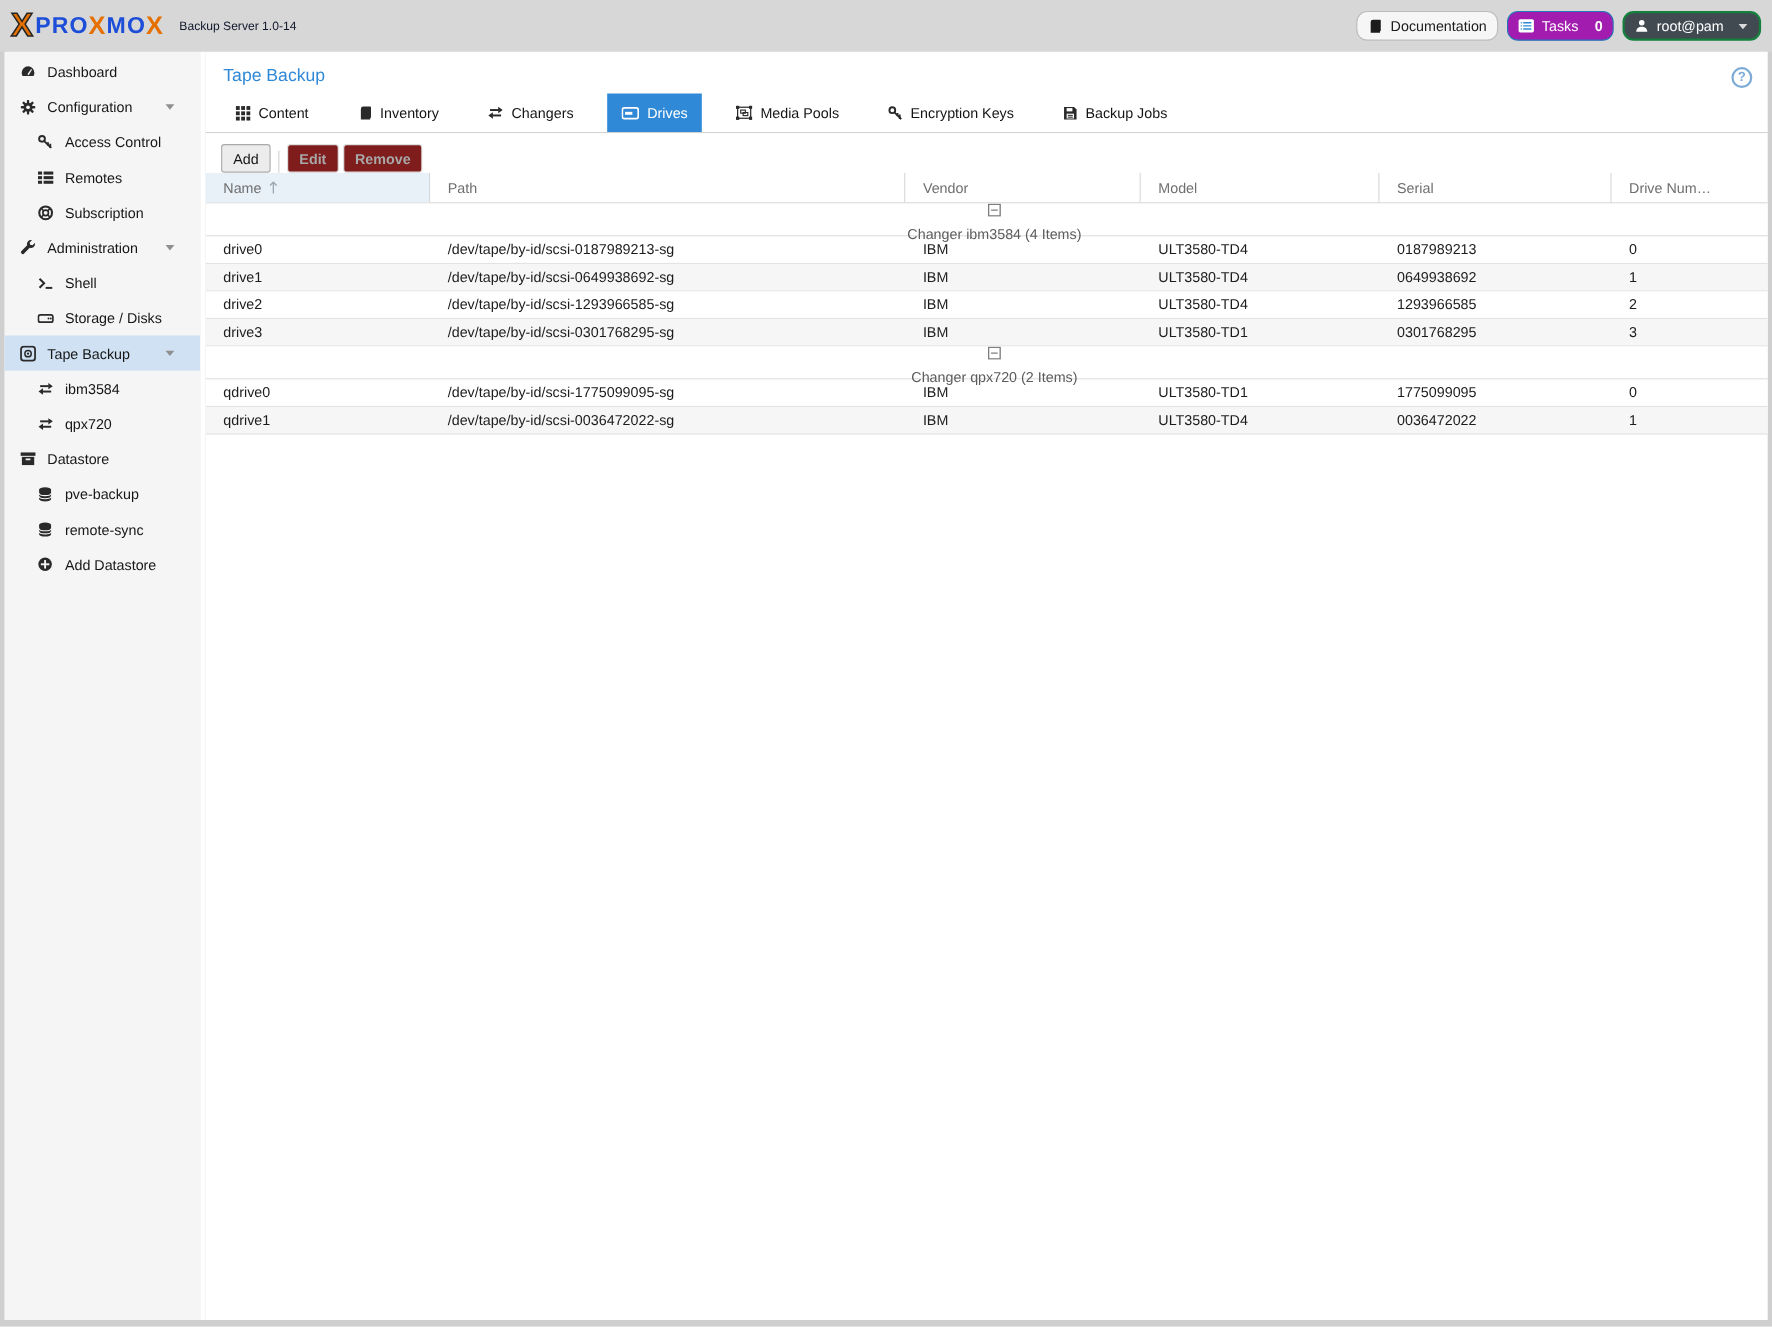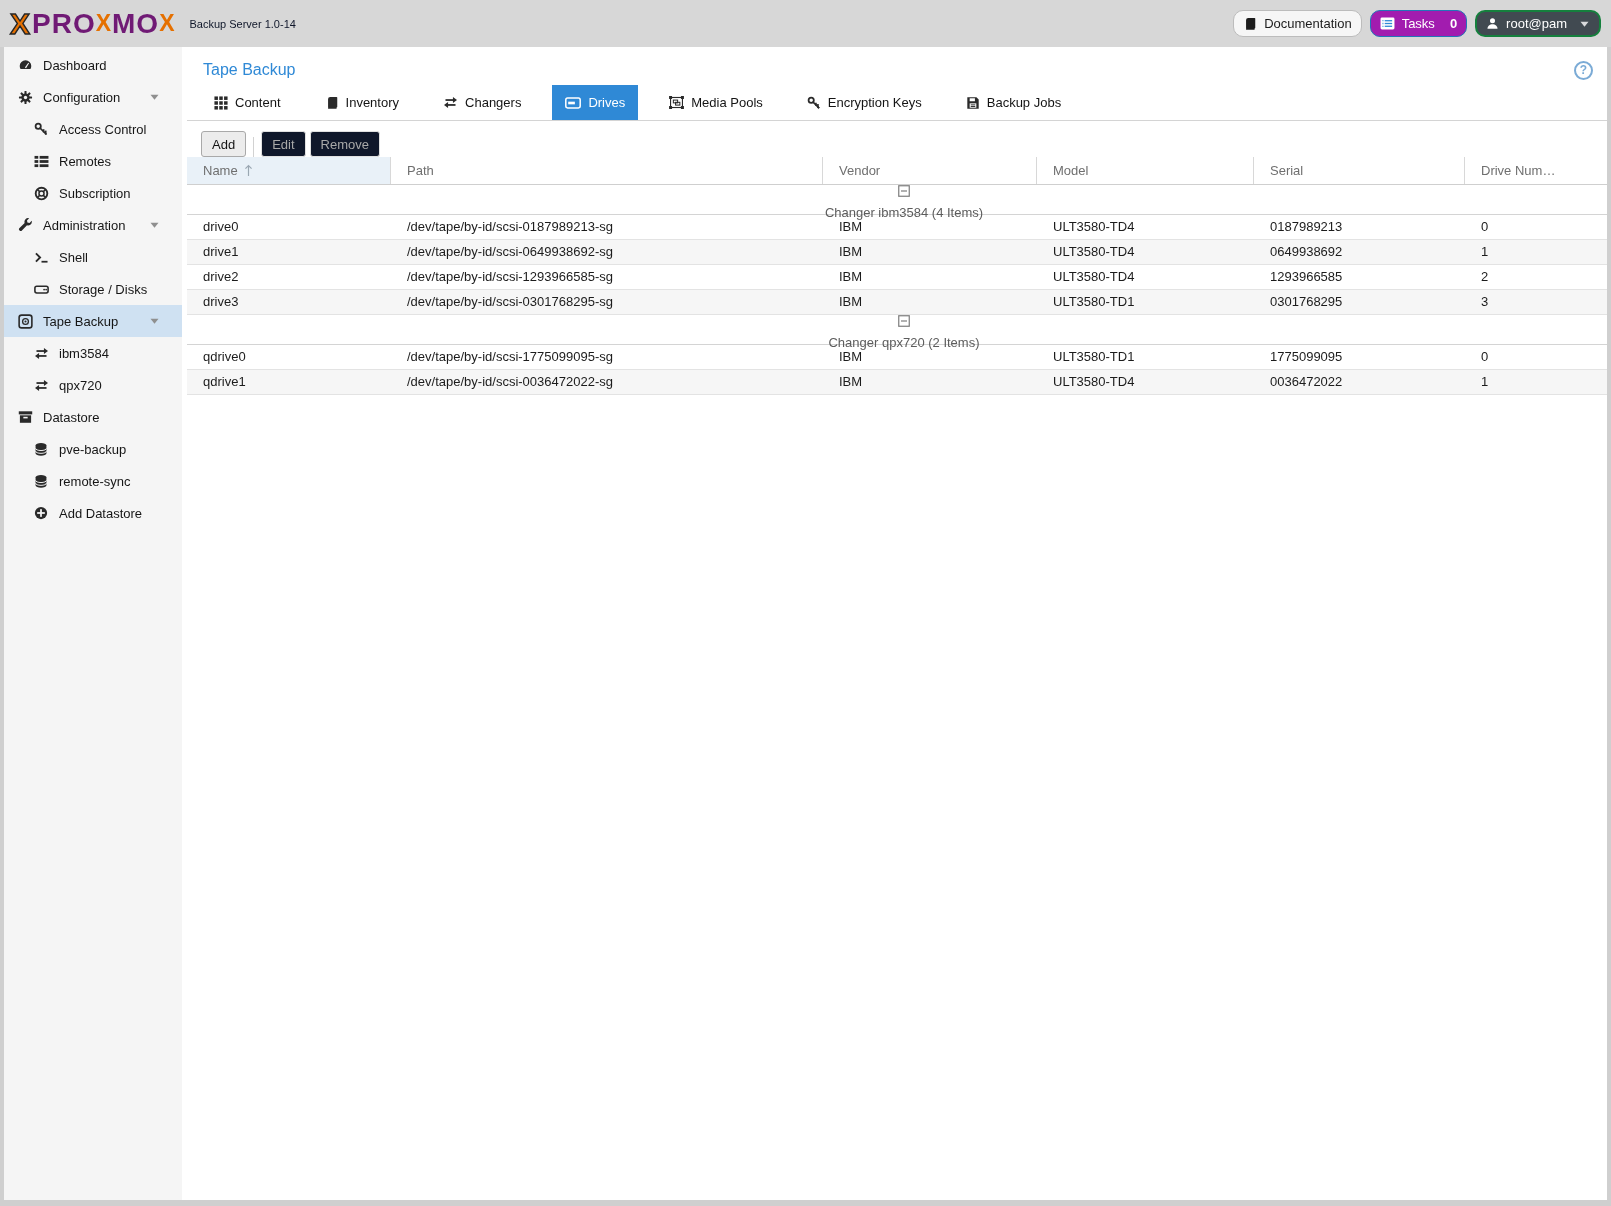--- a/index.html
+++ b/index.html
@@ -11,21 +11,21 @@
   .app { width:100%; height:100%; display:flex; flex-direction:column; }
 
   
   .topbar {
     height:47px; flex:0 0 47px; background:#d7d7d7;
     display:flex; align-items:center; padding:0 10px;
   }
   .logo { display:flex; align-items:center; font-weight:bold; letter-spacing:1px; cursor:default; }
   .logo .mark { font-size:30px; line-height:30px; color:#e57000; font-weight:bold;
                 -webkit-text-stroke:1.4px #262626; margin-right:1px; }
-  .logo .dark { font-size:28px; color:#701a75; }
+  .logo .dark { font-size:21px; color:#1d4ed8; }
   .logo .orng { font-size:23px; color:#e57000; }
   .top-title { margin-left:14px; font-size:11px; color:#0f172a; }
   .top-right { margin-left:auto; display:flex; align-items:center; gap:8px; }
   .btn-top { height:27px; display:inline-flex; align-items:center; gap:7px;
              padding:0 9px; border-radius:10px; font-size:13px; cursor:pointer; }
   .btn-doc { background:#f6f6f6; border:1px solid #bcbcbc; color:#1c1c1c; }
   .btn-tasks { background:#a21caf; border:1px solid #2474b8; color:#fff; }
   .btn-tasks .cnt { font-weight:bold; margin-left:8px; }
   .btn-user { background:#414a51; border:2px solid #15803d; color:#fff; }
   .btn-user .chev { margin-left:5px; opacity:.8; }
@@ -61,21 +61,21 @@
          font-size:13px; color:#141414; cursor:pointer; white-space:nowrap; }
   .tab .ic { color:#2a2a2a; }
   .tab.selected { background:#2f89d6; color:#fff; }
   .tab.selected .ic { color:#fff; }
 
   
   .toolbar { height:36px; flex:0 0 36px; display:flex; align-items:flex-end; gap:4px; padding:0 8px 0 14px; }
   .tbtn { height:26px; padding:0 10px; border-radius:3px; font-size:13px; display:inline-flex;
           align-items:center; cursor:pointer; }
   .tbtn.primary { background:#ececec; border:1px solid #a9a9a9; color:#141414; }
-  .tbtn.disabled { background:#0f172a; border:1px solid #e0e0e0; color:#a8a8a8; cursor:default; }
+  .tbtn.disabled { background:#7f1d1d; border:1px solid #e0e0e0; color:#a8a8a8; cursor:default;font-weight:bold; }
   .tsep { width:1px; height:20px; background:#d2d2d2; margin:0 3px; }
 
   
   .table { flex:1; overflow:hidden; }
   .grid-row { display:grid; grid-template-columns:204px 432px 214px 217px 211px 1fr; }
   .hdr-row { border-bottom:1px solid #cfcfcf; height:28px; }
   .hcell { line-height:27px; padding:0 10px 0 16px; color:#6f6f6f;
            border-right:1px solid #d8d8d8; white-space:nowrap; overflow:hidden;
            text-overflow:ellipsis; cursor:pointer; display:flex; align-items:center; gap:6px; }
   .hcell:last-child { border-right:none; }

